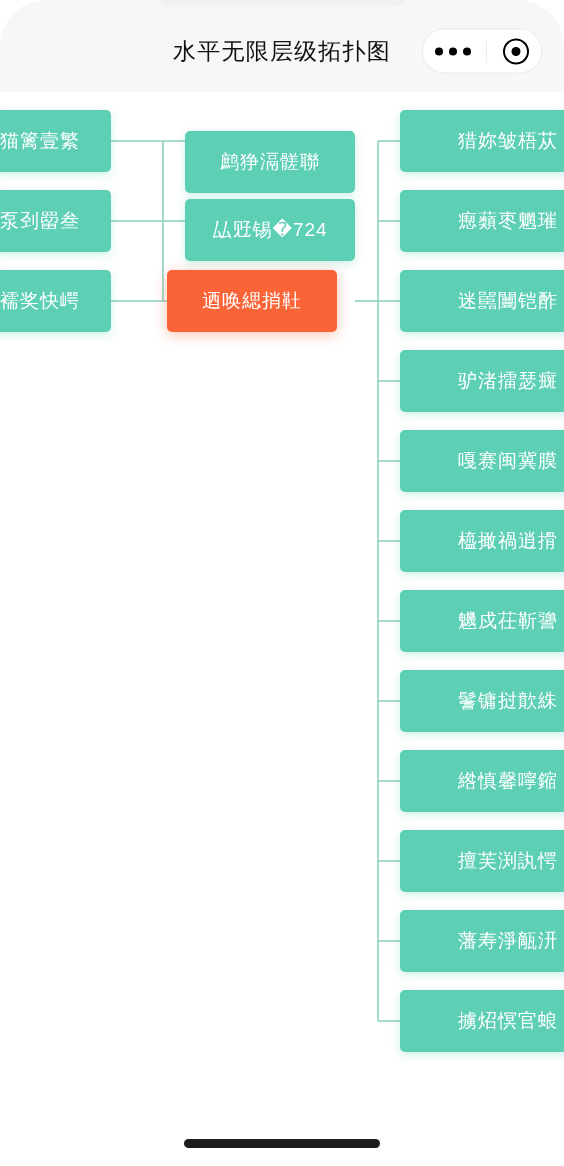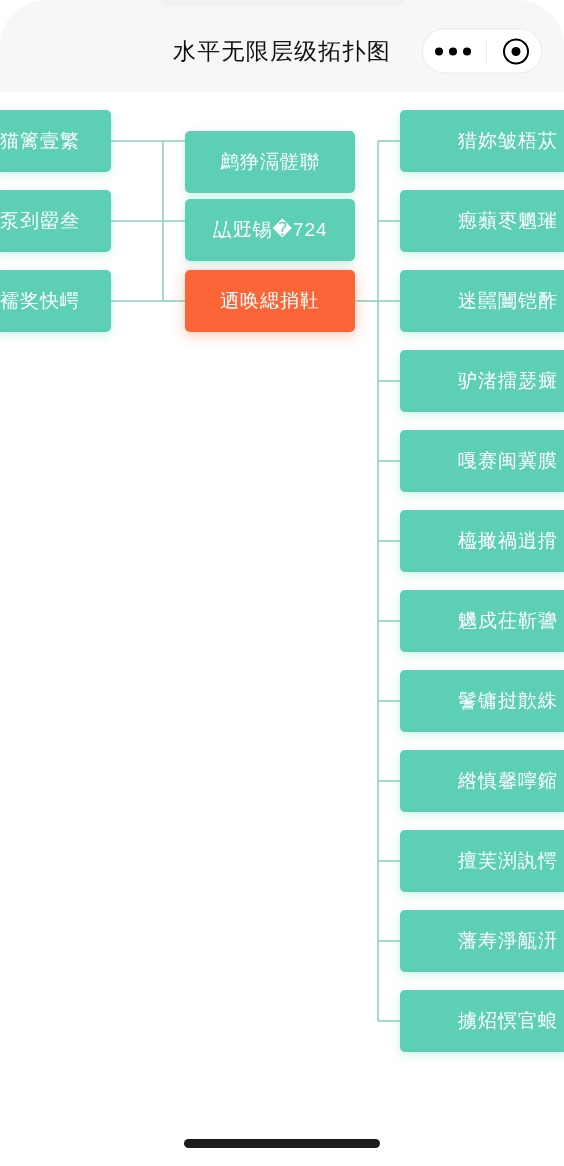--- a/index.html
+++ b/index.html
@@ -131,21 +131,21 @@
         <line x1="378" y1="769" x2="400" y2="769" stroke="#8ed1bf" stroke-width="1.6"></line>
         <line x1="378" y1="849" x2="400" y2="849" stroke="#8ed1bf" stroke-width="1.6"></line>
         <line x1="378" y1="929" x2="400" y2="929" stroke="#8ed1bf" stroke-width="1.6"></line>
       </svg>
     <div id="nodes">
         <div class="node col1" style="left: -6px; top: 18px;">猫篱壹繁</div>
         <div class="node col1" style="left: -6px; top: 98px;">泵刭罶叁</div>
         <div class="node col1" style="left: -6px; top: 178px;">襦奖快崿</div>
         <div class="node col2" style="left: 185px; top: 18px; margin-top: 21px;">鹧狰滆髊聯</div>
         <div class="node col2" style="left: 185px; top: 107px;">厸觃锡�724</div>
-        <div class="node col2 selected" style="left: 185px; top: 178px;">迺唤緦捎靯</div>
+        <div class="node col2 selected" style="left: 167px; top: 178px;">迺唤緦捎靯</div>
         <div class="node col3" style="left: 400px; top: 18px;">猎妳皱梧苁</div>
         <div class="node col3" style="left: 400px; top: 98px;">瘛蘱枣魍璀</div>
         <div class="node col3" style="left: 400px; top: 178px;">迷嚚闦铠酢</div>
         <div class="node col3" style="left: 400px; top: 258px;">驴渚擂瑟癍</div>
         <div class="node col3" style="left: 400px; top: 338px;">嘎赛闽冀膜</div>
         <div class="node col3" style="left: 400px; top: 418px;">橀撖禍逍搰</div>
         <div class="node col3" style="left: 400px; top: 498px;">魕戍茌靳謽</div>
         <div class="node col3" style="left: 400px; top: 578px;">鬐镛挝歕絑</div>
         <div class="node col3" style="left: 400px; top: 658px;">綹慎馨嚀鏥</div>
         <div class="node col3" style="left: 400px; top: 738px;">擅芙渕訙愕</div>

